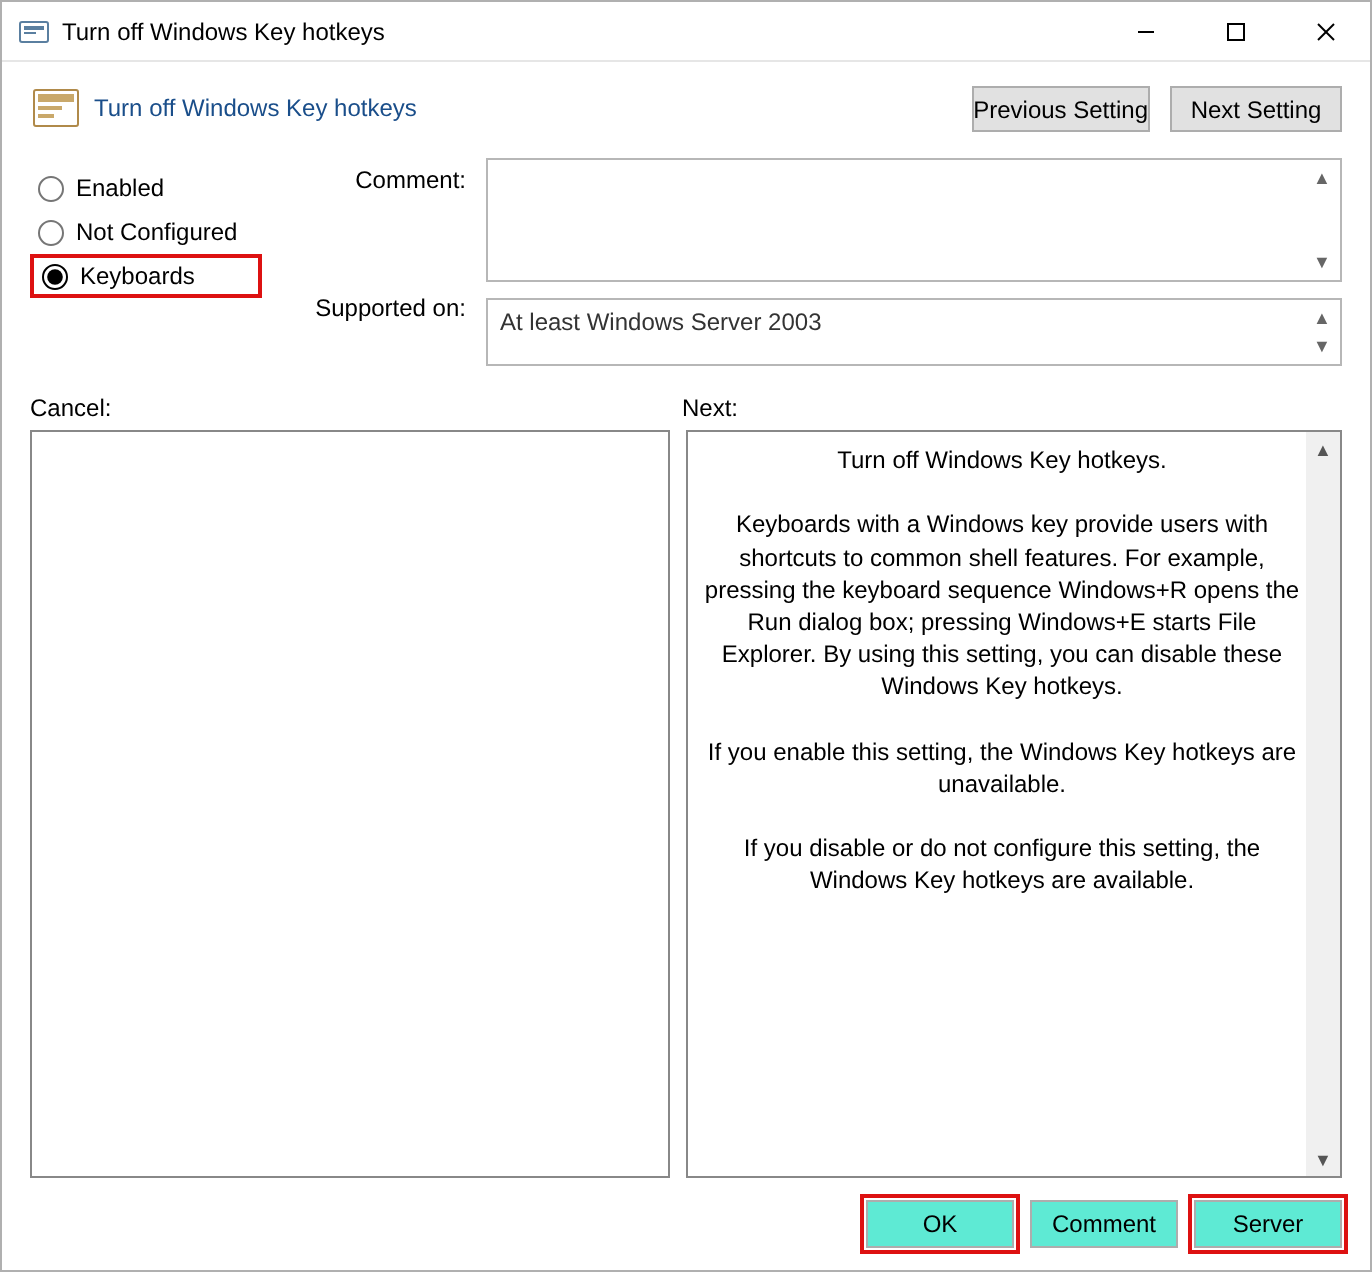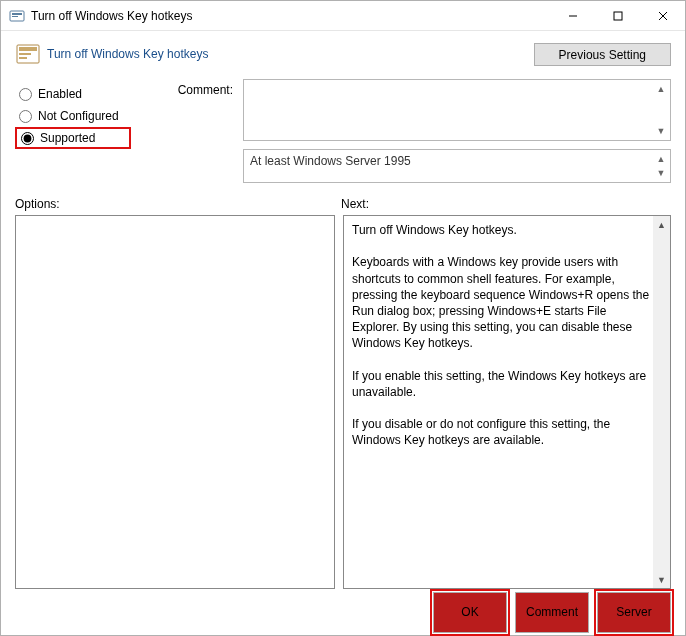--- a/index.html
+++ b/index.html
@@ -7,47 +7,47 @@
   .window { width:686px; height:636px; border:1px solid #b0b0b0; display:flex; flex-direction:column; background:#fff; position:relative; }
   .titlebar { height:30px; display:flex; align-items:center; border-bottom:1px solid #e6e6e6; }
   .titlebar .icon { width:16px; height:16px; margin:0 6px 0 8px; display:inline-flex; align-items:center; justify-content:center; }
   .titlebar .title { flex:1; color:#000; }
   .winbtn { width:45px; height:29px; display:flex; align-items:center; justify-content:center; color:#000; }
   .header { padding:10px 14px 6px 14px; display:flex; align-items:flex-start; }
   .header-left { display:flex; align-items:center; flex:1; }
   .header-icon { width:26px; height:26px; margin-right:6px; }
   .header-title { color:#1a4e8a; font-size:12px; }
   .nav-btns { display:flex; gap:10px; margin-top:2px; }
-  .btn { min-width:86px; height:23px; border:1px solid #adadad; background:#e1e1e1; padding:0 24px; display:inline-flex; align-items:center; justify-content:center; cursor:default; }
+  .btn { min-width:86px; height:23px; border:1px solid #adadad; background:#e1e1e1; padding:0 0; display:inline-flex; align-items:center; justify-content:center; cursor:default; }
   .upper { display:flex; padding:6px 14px 2px 14px; gap:10px; }
   .radios { width:116px; padding-top:4px; }
   .radio-row { display:flex; align-items:center; height:22px; padding:0 2px; cursor:default; }
   .radio-row input { margin:0 6px 0 2px; accent-color:#000; }
   .highlight-box { border:2px solid #d11; }
   .labels-col { width:92px; display:flex; flex-direction:column; }
   .labels-col .lbl { height:60px; display:flex; align-items:flex-start; padding-top:4px; justify-content:flex-end; text-align:center; }
   .labels-col .lbl2 { height:30px; display:flex; align-items:center; justify-content:flex-end; }
   .fields-col { flex:1; display:flex; flex-direction:column; gap:8px; }
   .textbox { border:1px solid #b7b7b7; background:#fff; position:relative; }
   .comment-box { height:62px; }
   .supported-box { height:34px; padding:4px 6px; color:#333; display:flex; align-items:flex-start; }
   .scroll-arrow { position:absolute; right:2px; width:14px; height:14px; display:flex; align-items:center; justify-content:center; color:#666; font-size:9px; }
   .scroll-arrow.up { top:2px; }
   .scroll-arrow.down { bottom:2px; }
   .mid-labels { display:flex; padding:12px 14px 4px 14px; }
   .mid-labels .left { width:326px; }
-  .panes { display:flex; gap:8px; padding:0 14px; flex:1; min-height:0; }
+  .panes { display:flex; gap:8px; padding:0 14px; flex:1; min-height:0;text-align:center; }
   .pane { border:1px solid #888; background:#fff; position:relative; overflow:hidden; }
   .options-pane { width:320px; }
   .help-pane { flex:1; }
   .help-content { padding:6px 20px 6px 8px; line-height:1.35; white-space:pre-wrap; overflow:auto; height:100%; }
   .vtrack { position:absolute; top:0; right:0; bottom:0; width:17px; background:#f0f0f0; display:flex; flex-direction:column; align-items:center; justify-content:space-between; }
   .vtrack .arr { height:17px; width:17px; display:flex; align-items:center; justify-content:center; color:#555; font-size:9px; }
   .footer { height:46px; display:flex; align-items:center; justify-content:flex-end; gap:8px; padding:0 14px; }
-  .fbtn { width:74px; height:41px; border:1px solid #adadad; background:#b91c1c; display:inline-flex; align-items:center; justify-content:center; cursor:default; }
+  .fbtn { width:74px; height:24px; border:1px solid #adadad; background:#5eead4; display:inline-flex; align-items:center; justify-content:center; cursor:default; }
   .red-outline { outline:2px solid #d11; outline-offset:1px; }
 </style>
 </head>
 <body>
 
 <div class="window">
 
   <div class="titlebar">
     <span class="icon">
       <svg width="16" height="16" viewBox="0 0 16 16">
@@ -82,58 +82,60 @@
             <rect x="2" y="4" width="22" height="18" rx="1" fill="#fff" stroke="#b08a4a"></rect>
             <rect x="4" y="6" width="18" height="4" fill="#c9a86a"></rect>
             <rect x="4" y="12" width="12" height="2" fill="#c9a86a"></rect>
             <rect x="4" y="16" width="8" height="2" fill="#c9a86a"></rect>
           </svg>
       </span>
       <span class="header-title">Turn off Windows Key hotkeys</span>
     </div>
     <div class="nav-btns">
       <div class="btn">Previous Setting</div>
+      <div class="btn">Next Setting</div>
     </div>
   </div>
 
   <div class="upper">
     <div class="radios">
       <label class="radio-row">
         <input type="radio" name="state" style="">
         <span>Enabled</span>
       </label>
       <label class="radio-row">
         <input type="radio" name="state" style="">
         <span>Not Configured</span>
       </label>
       <label class="radio-row highlight-box">
         <input type="radio" name="state" checked="" style="">
-        <span>Supported</span>
+        <span>Keyboards</span>
       </label>
     </div>
 
     <div class="labels-col">
       <div class="lbl">Comment:</div>
+      <div class="lbl2">Supported on:</div>
     </div>
 
     <div class="fields-col">
       <div class="textbox comment-box">
         <span class="scroll-arrow up">▲</span>
         <span class="scroll-arrow down">▼</span>
       </div>
       <div class="textbox supported-box">
-        <span>At least Windows Server 1995</span>
+        <span>At least Windows Server 2003</span>
         <span class="scroll-arrow up">▲</span>
         <span class="scroll-arrow down">▼</span>
       </div>
     </div>
   </div>
 
   <div class="mid-labels">
-    <div class="left">Options:</div>
+    <div class="left">Cancel:</div>
     <div>Next:</div>
   </div>
 
   <div class="panes">
     <div class="pane options-pane"></div>
     <div class="pane help-pane">
       <div class="help-content">Turn off Windows Key hotkeys.
 
 Keyboards with a Windows key provide users with shortcuts to common shell features. For example, pressing the keyboard sequence Windows+R opens the Run dialog box; pressing Windows+E starts File Explorer. By using this setting, you can disable these Windows Key hotkeys.
 

